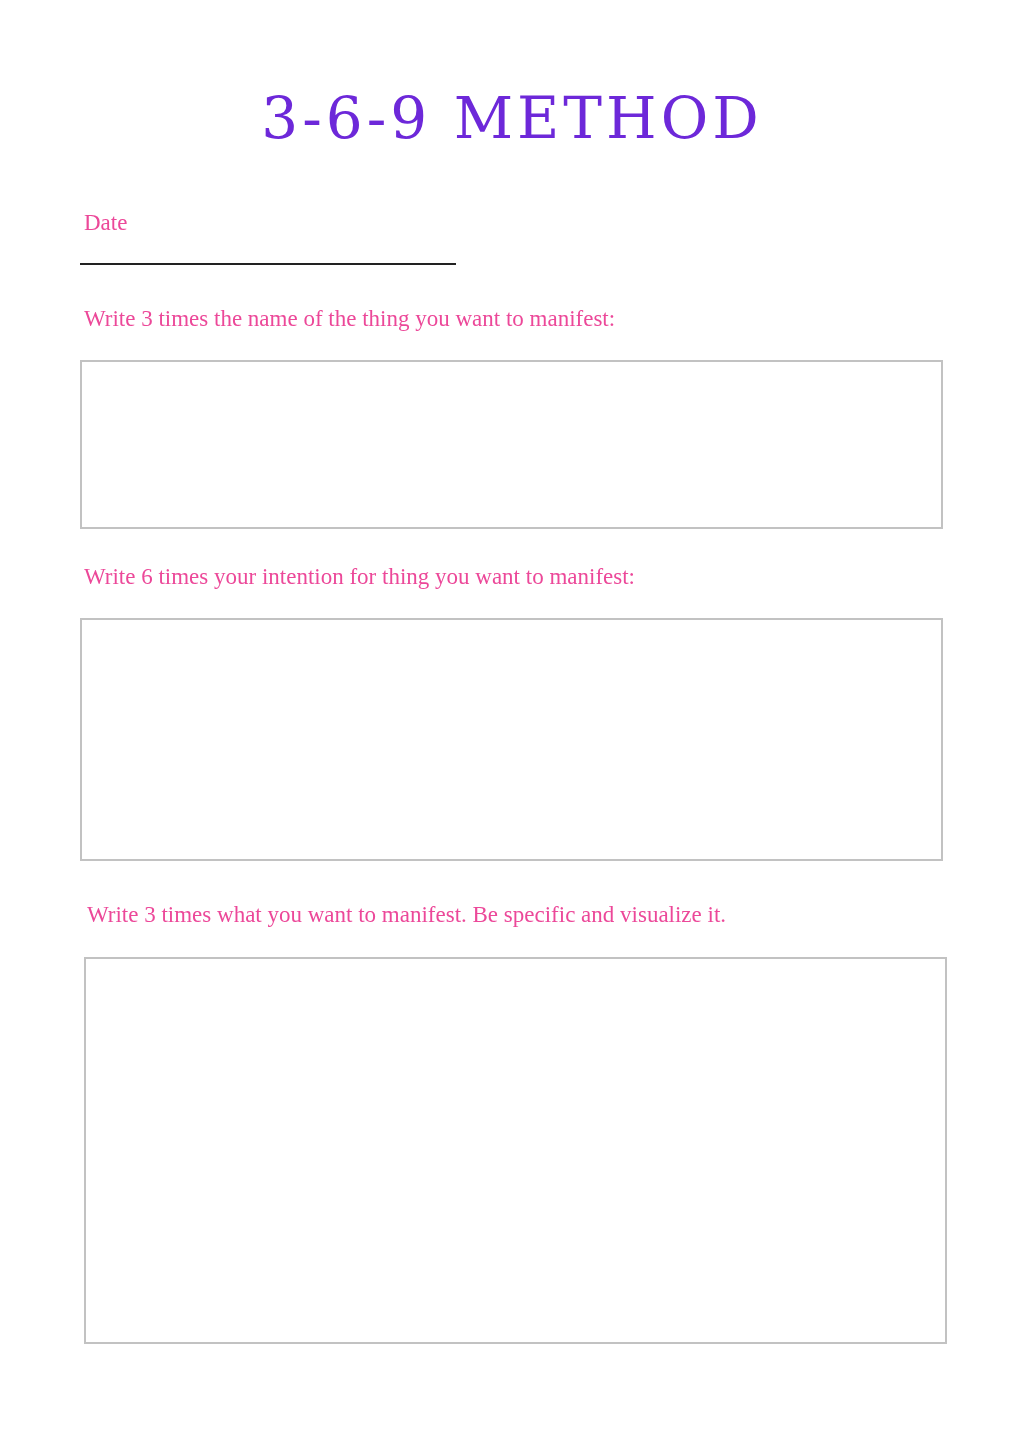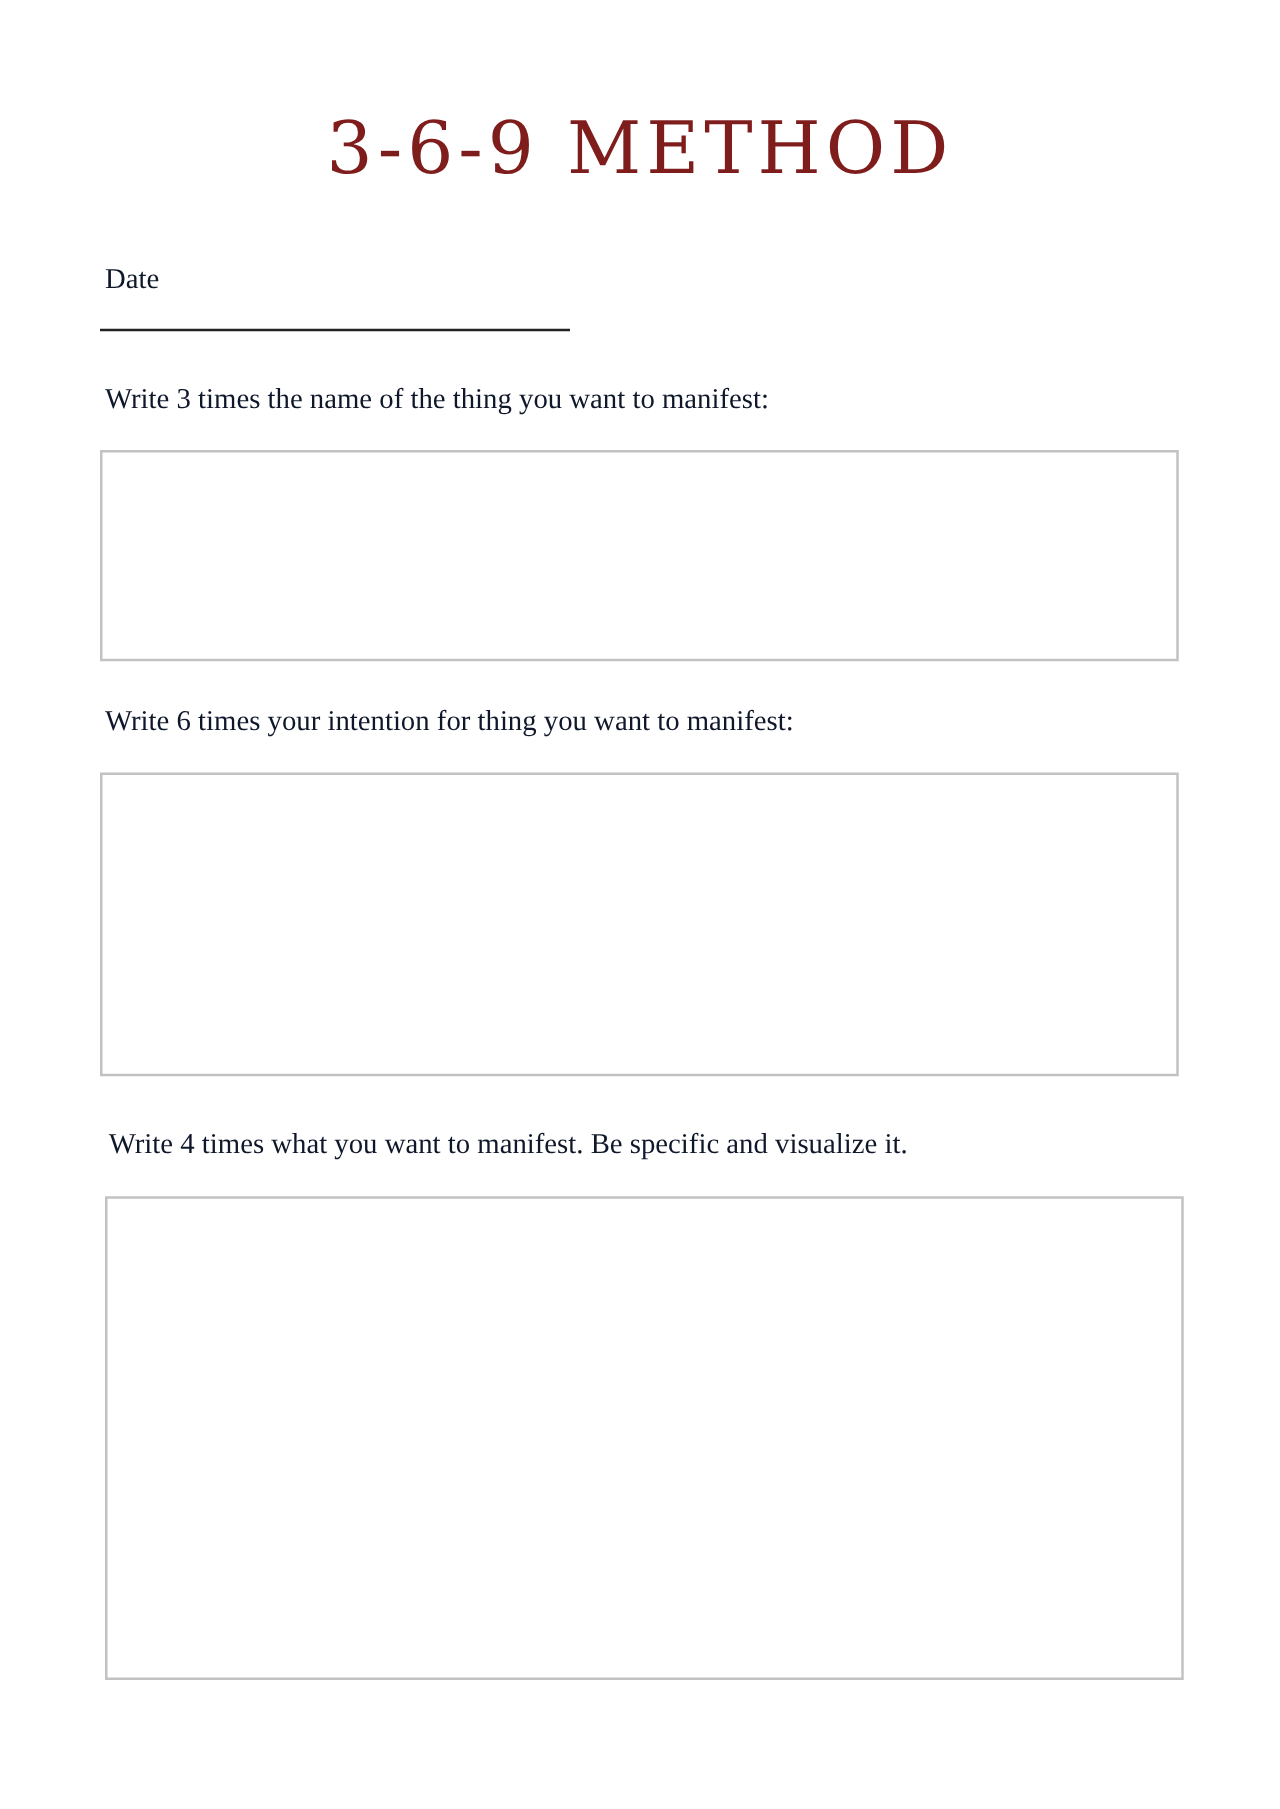--- a/index.html
+++ b/index.html
@@ -2,26 +2,26 @@
 <html><head>
   <meta charset="utf-8">
   <style>
     html, body { margin: 0; padding: 0; background: #ffffff; }
     body { width: 1024px; height: 1447px; position: relative; overflow: hidden; }
     .title {
       position: absolute; left: 0; width: 1024px; top: 84px;
       text-align: center;
       font-family: "DejaVu Serif", serif;
       font-size: 58px; letter-spacing: 4px;
-      color: #7f1d1d; font-weight: normal; margin: 0;
+      color: #6d28d9; font-weight: normal; margin: 0;
     }
     .label {
       position: absolute;
       font-family: "Liberation Serif", serif;
-      font-size: 23px; color: #0f172a; margin: 0;
+      font-size: 23px; color: #ec4899; margin: 0;
     }
     .date-line {
       position: absolute; left: 80px; top: 263px;
       width: 376px; height: 0; border-top: 2px solid #222;
     }
     .box {
       position: absolute; border: 2px solid #c2c2c2; background: #fff;
       box-sizing: border-box;
     }
   </style>
@@ -32,14 +32,14 @@
 
 <p class="label" style="left:84px; top:210px;">Date</p>
 <div class="date-line"></div>
 
 <p class="label" style="left:84px; top:306px;">Write 3 times the name of the thing you want to manifest:</p>
 <div class="box" style="left:80px; top:360px; width:863px; height:169px;"></div>
 
 <p class="label" style="left:84px; top:564px;text-align:center;">Write 6 times your intention for thing you want to manifest:</p>
 <div class="box" style="left:80px; top:618px; width:863px; height:243px;"></div>
 
-<p class="label" style="left:87px; top:902px;">Write 4 times what you want to manifest. Be specific and visualize it.</p>
+<p class="label" style="left:87px; top:902px;">Write 3 times what you want to manifest. Be specific and visualize it.</p>
 <div class="box" style="left:84px; top:957px; width:863px; height:387px;"></div>
 
 </body></html>

